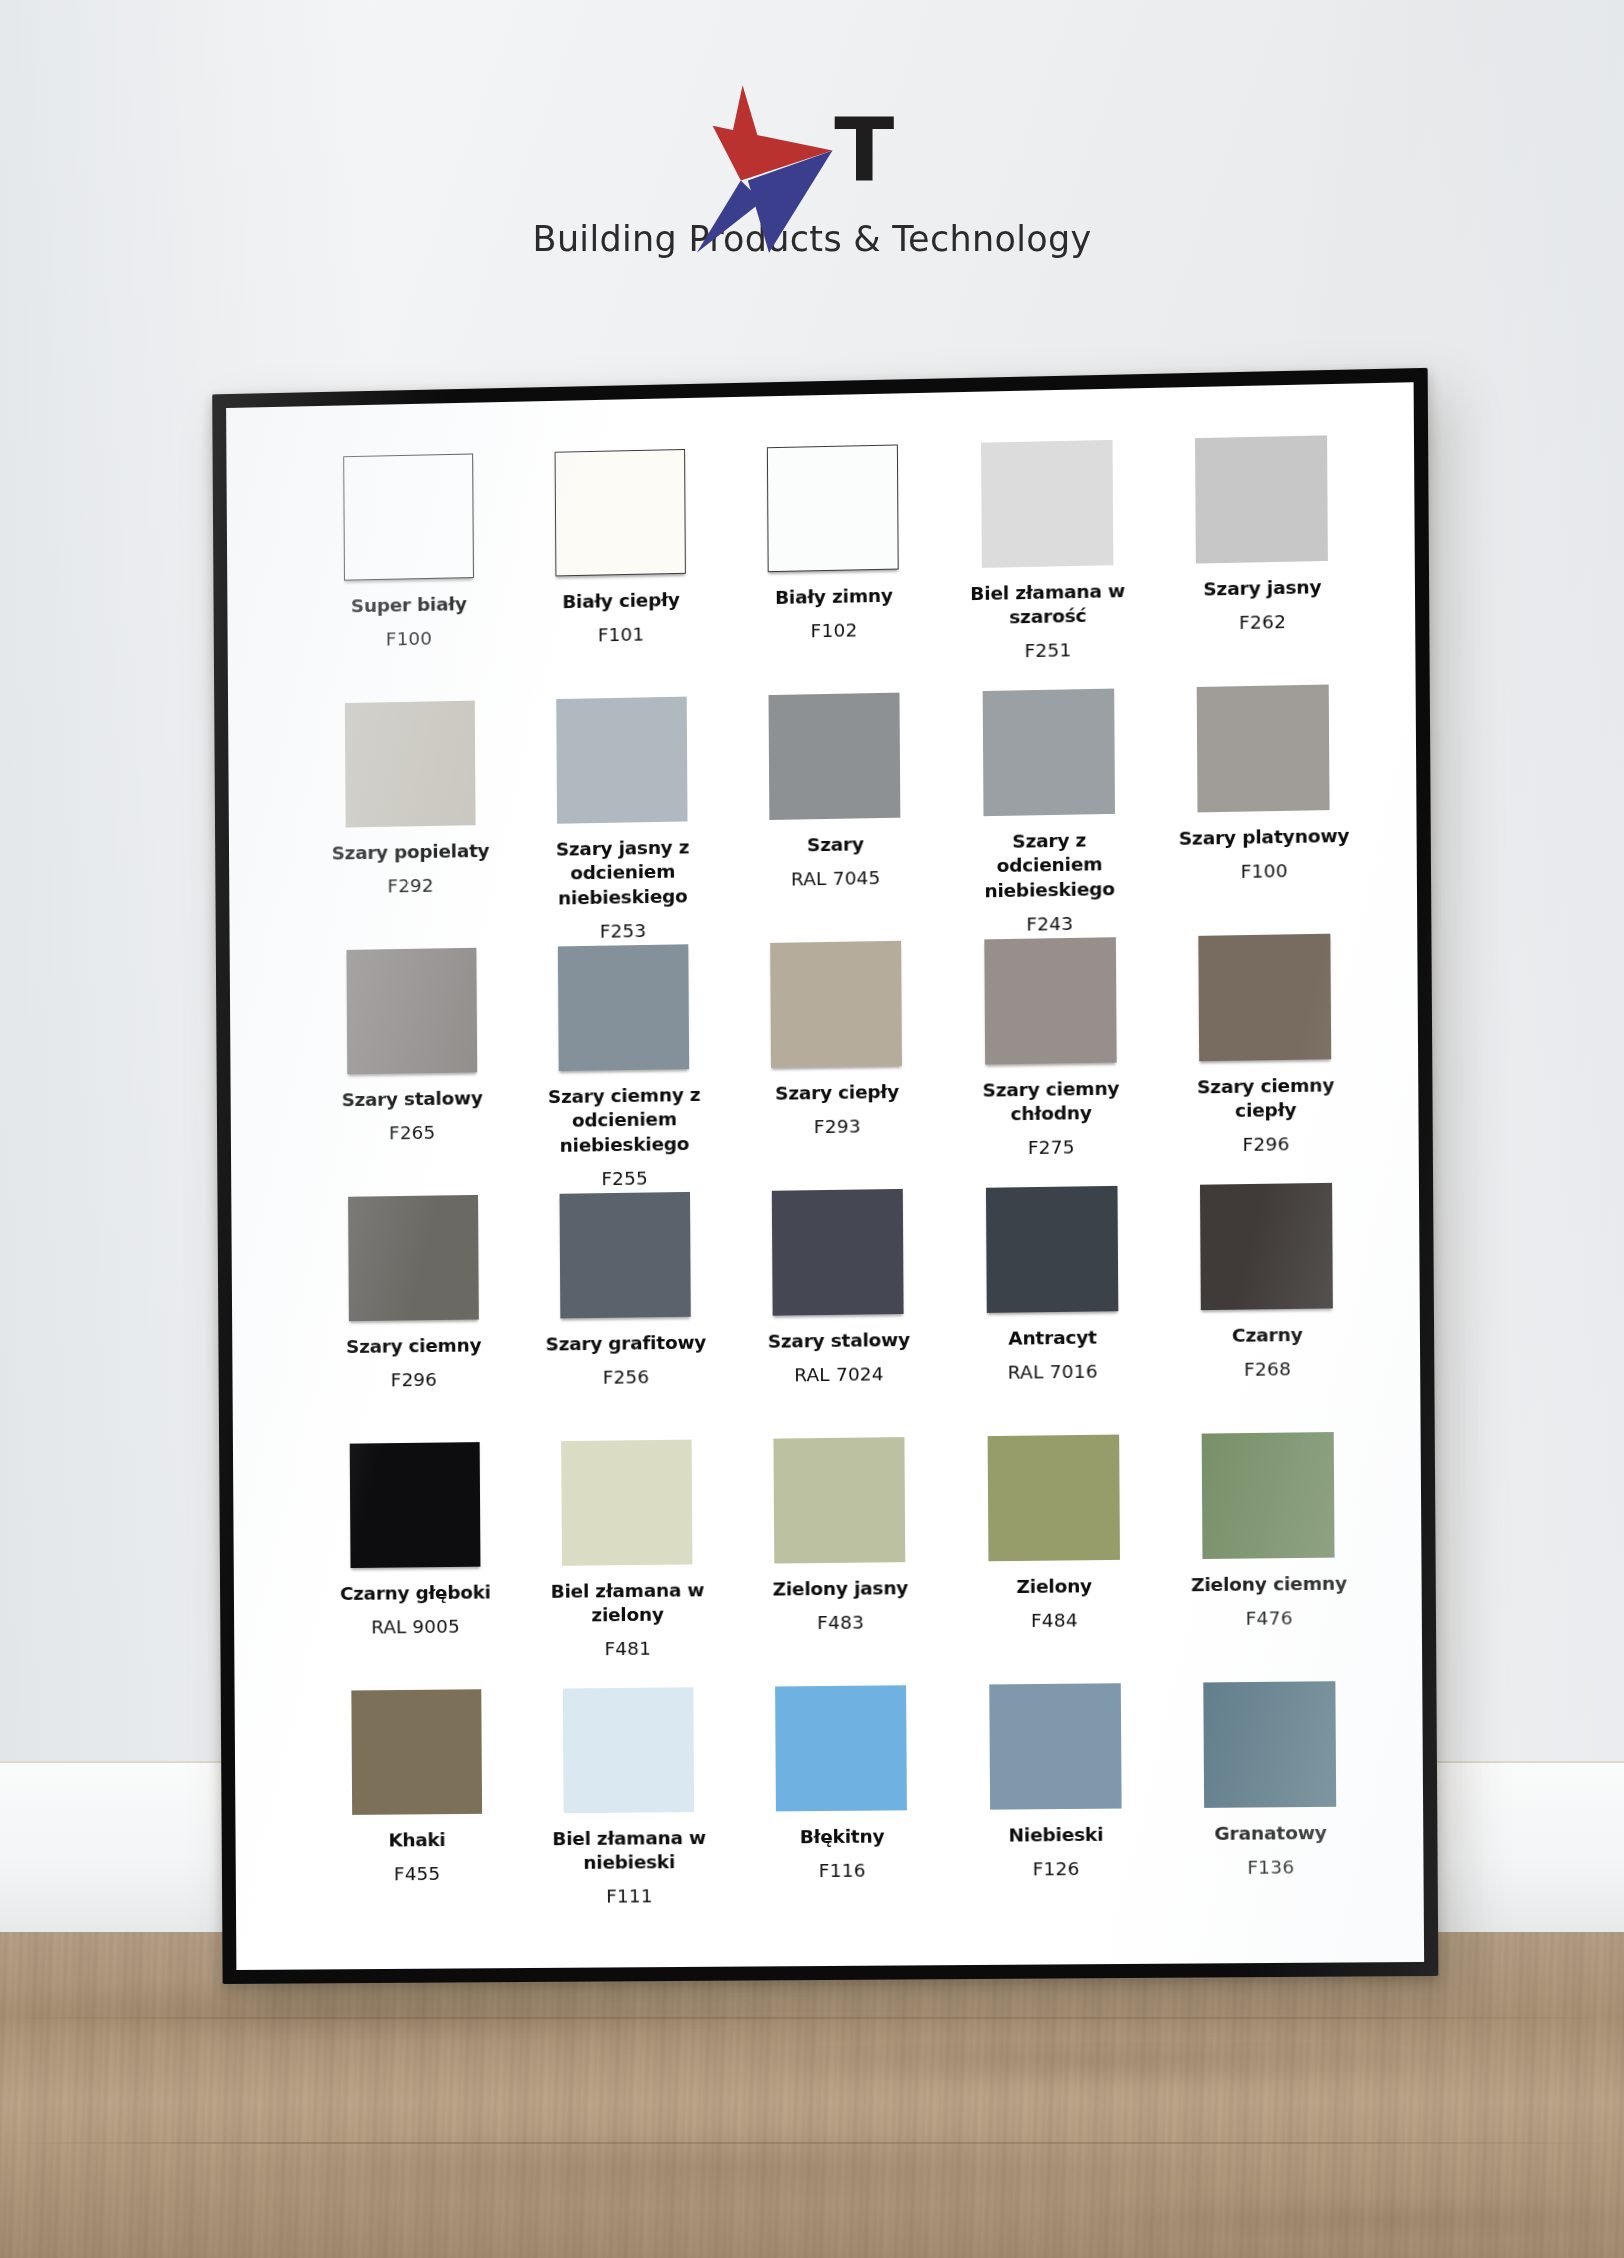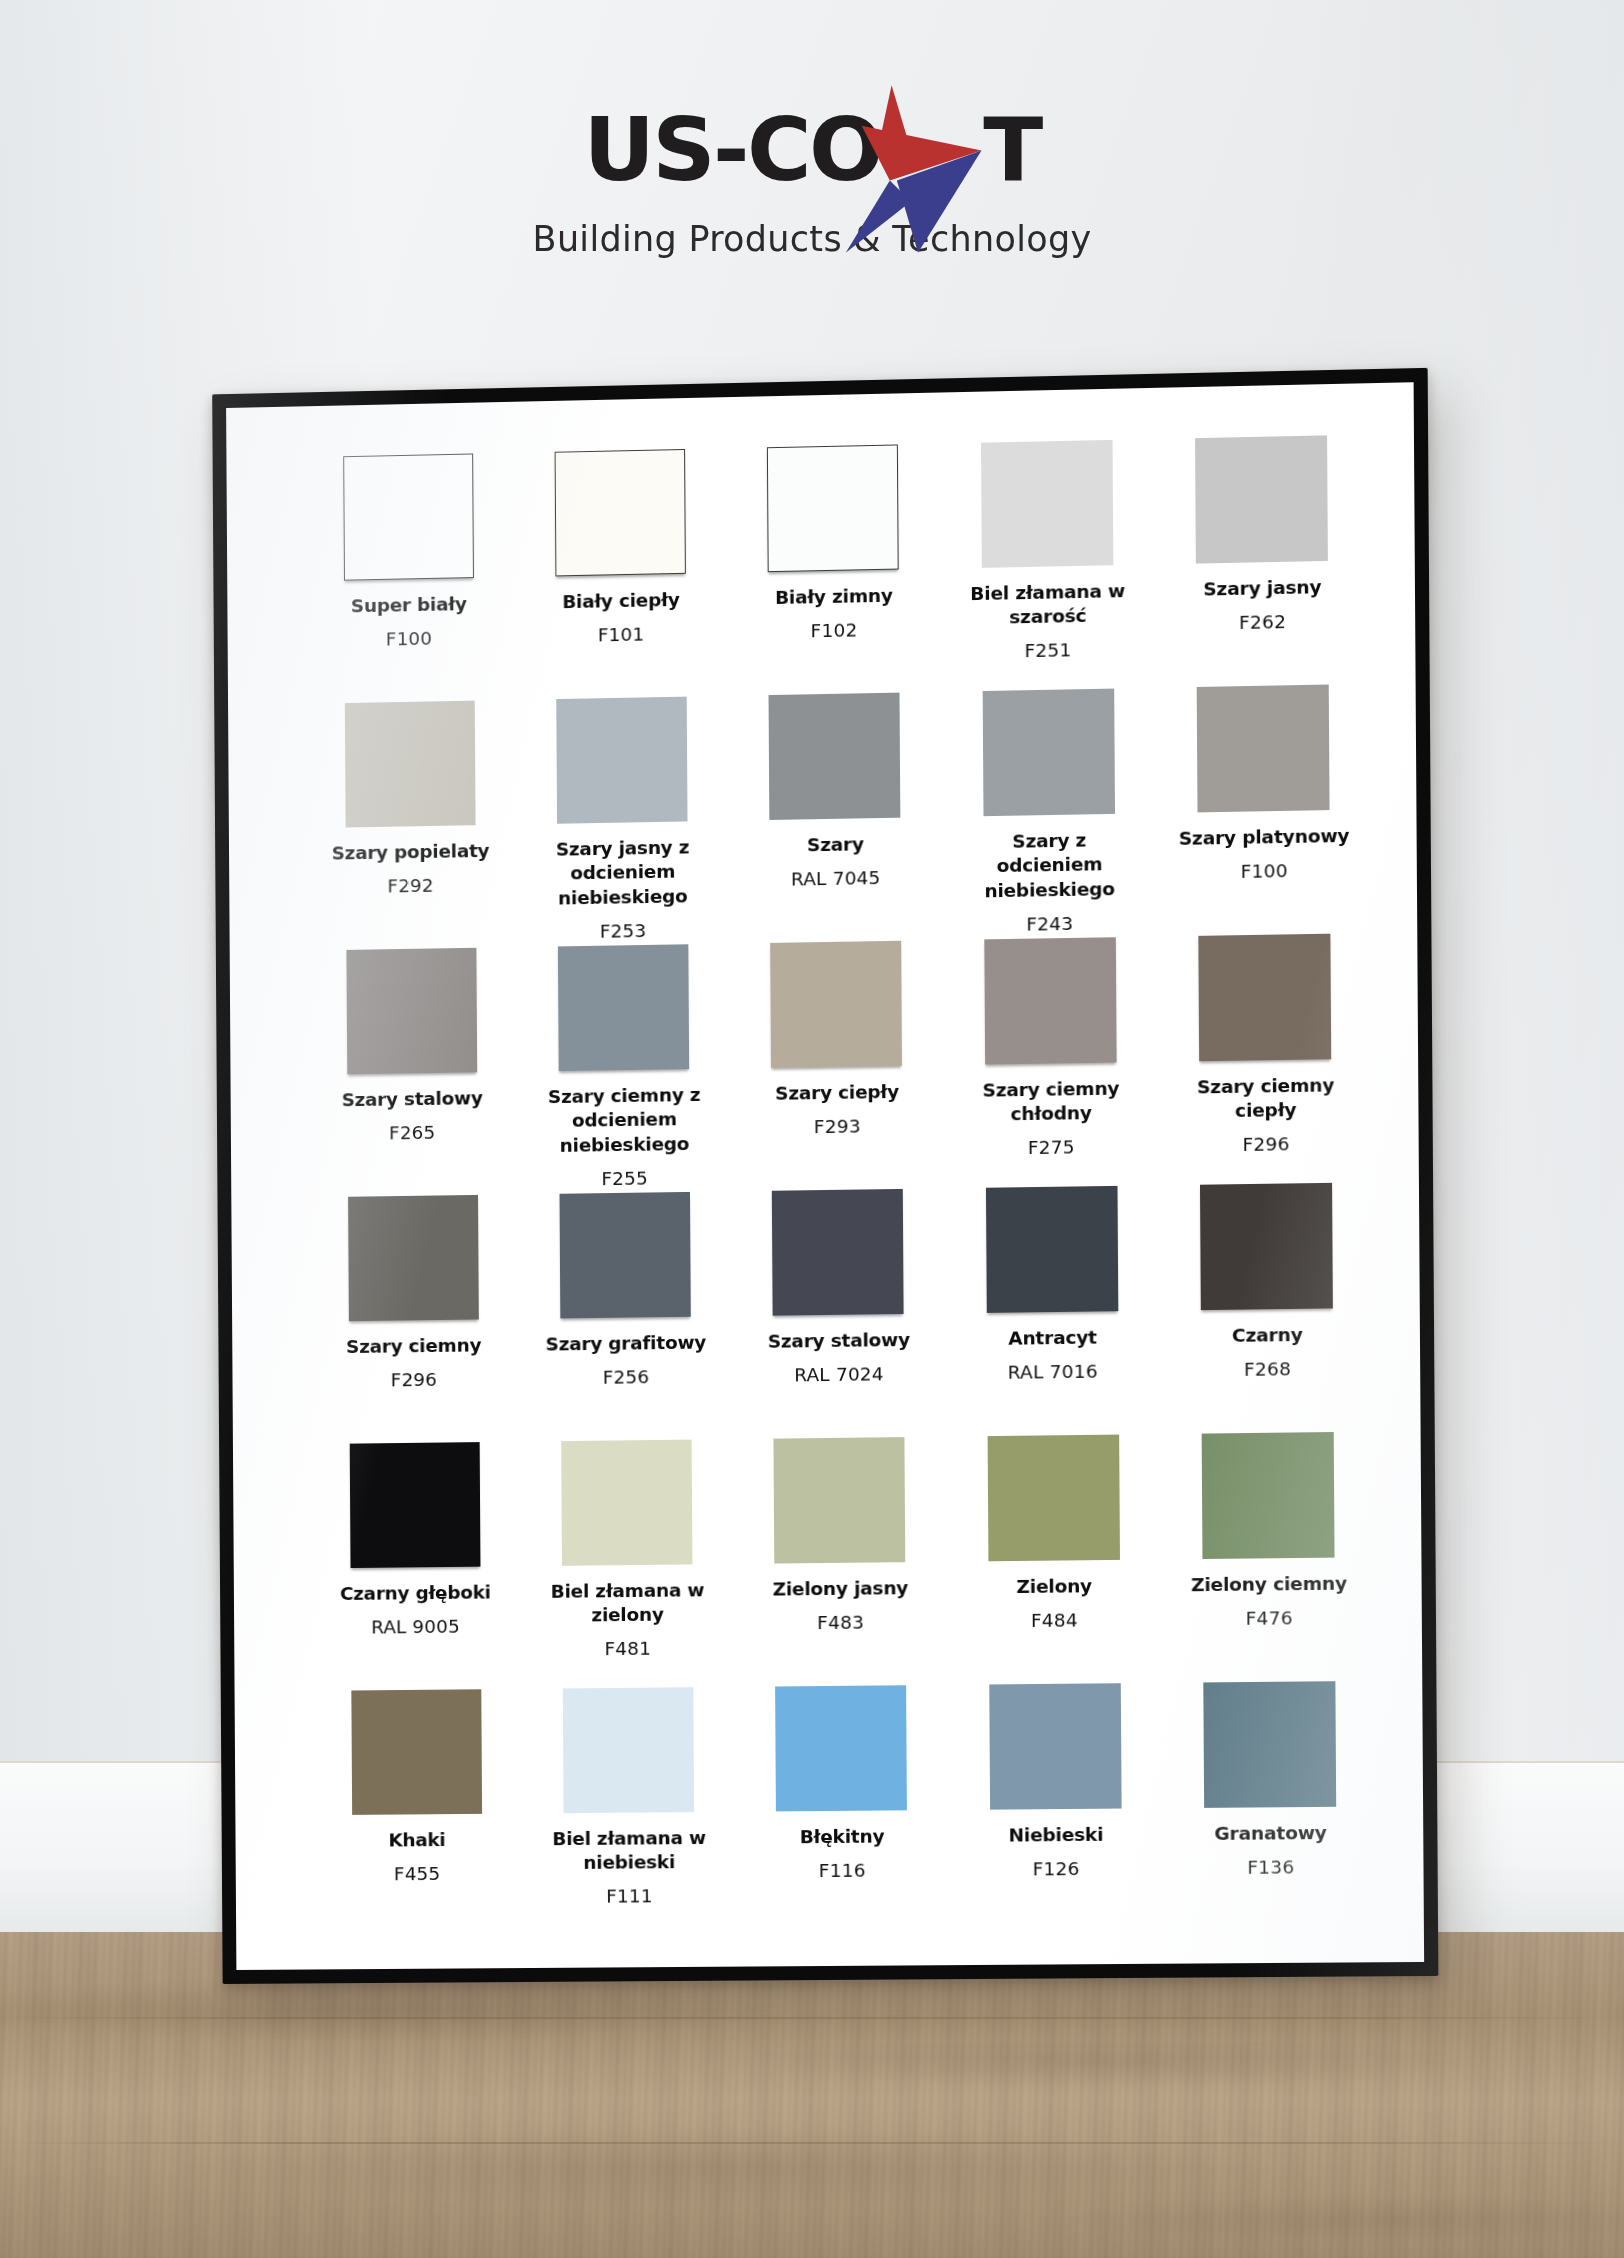--- a/index.html
+++ b/index.html
@@ -157,21 +157,20 @@
   </div>
 
   <div class="floor">
     <div class="floor-grain"></div>
     <div class="floor-plank-line" style="top:85px"></div>
     <div class="floor-plank-line" style="top:210px"></div>
   </div>
 
   <div class="logo-block">
     <div class="logo-row">
-      <span class="logo-word">US-CO</span>
       <span class="logo-star">
         <svg width="208" height="168" viewBox="0 0 236 190" aria-hidden="true">
           <polygon points="130,0 152,74 115,70" fill="#B9322F"></polygon>
           <polygon points="96,46 232,74 128,108" fill="#B9322F"></polygon>
           <polygon points="232,74 160,190 136,108" fill="#3B3E8C"></polygon>
           <polygon points="128,108 152,132 78,190" fill="#3B3E8C"></polygon>
         </svg>
       </span>
       <span class="logo-word" style="margin-left:102px">T</span>
     </div>

